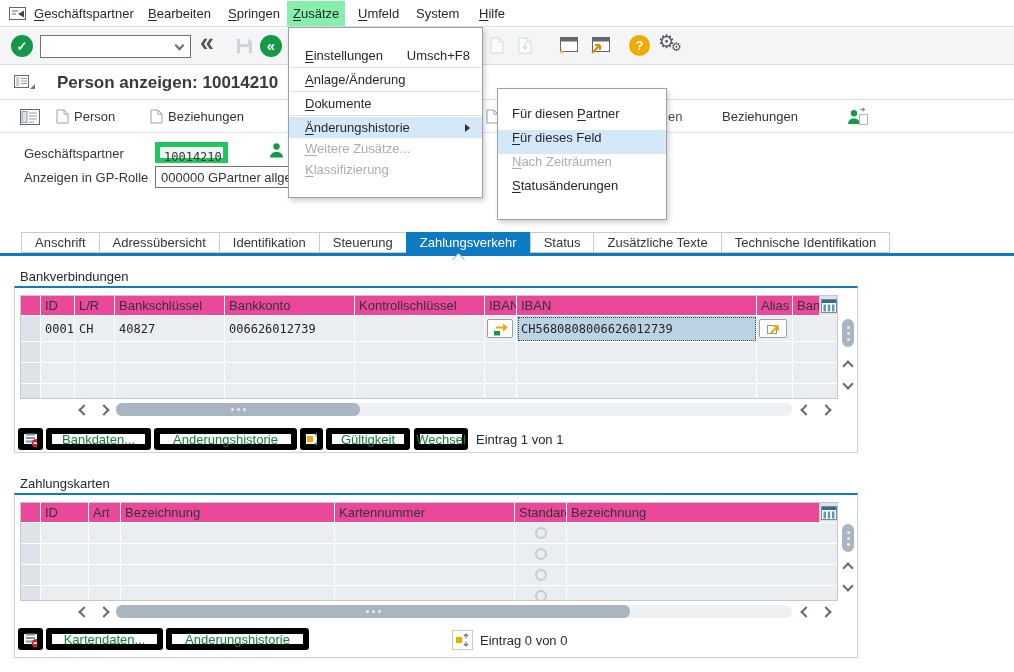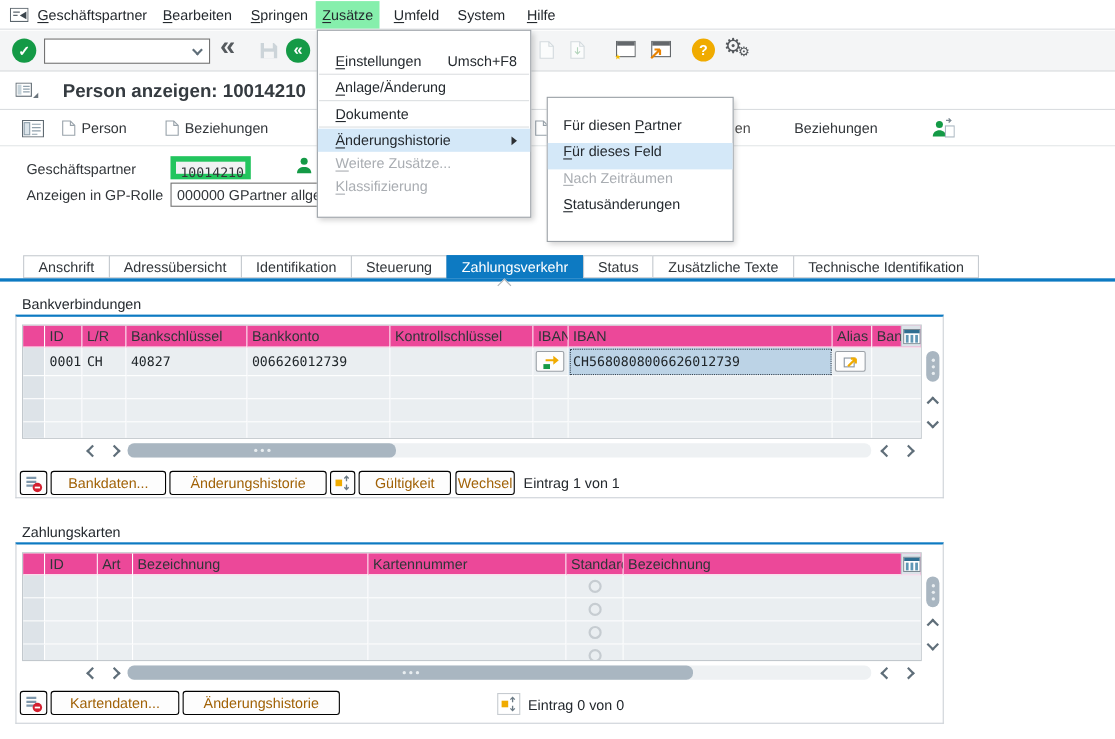--- a/index.html
+++ b/index.html
@@ -47,21 +47,21 @@
 .chev.l{border-left-width:2px;border-bottom-width:2px;transform:rotate(45deg)}
 .chev.r{border-right-width:2px;border-top-width:2px;transform:rotate(45deg)}
 .chev.u{border-left-width:2px;border-top-width:2px;transform:rotate(45deg)}
 .chev.d{border-right-width:2px;border-bottom-width:2px;transform:rotate(45deg)}
 .thumb{position:absolute;background:#a9b6c1;border-radius:6px;display:flex;align-items:center;justify-content:center}
 .track{position:absolute;background:#eef1f3}
 .dot{width:3px;height:3px;border-radius:50%;background:#e9eef1}
 .dots-h{display:flex;gap:3px}
 .dots-v{display:flex;flex-direction:column;gap:3px}
 
-.btn{position:absolute;height:22px;background:#fdfdfd;border:1px solid #000000;border-radius:3px;display:flex;align-items:center;justify-content:center;color:#a16207;padding:0 8px;white-space:nowrap}
+.btn{position:absolute;height:22px;background:#fdfdfd;border:6px solid #000000;border-radius:3px;display:flex;align-items:center;justify-content:center;color:#15803d;padding:0 8px;white-space:nowrap}
 .statustext{position:absolute;color:#24292e}
 
 .menu{position:absolute;background:#fff;border:1px solid #9ba1a7;box-shadow:2px 3px 5px rgba(0,0,0,.18);z-index:50;padding:17px 0}
 .mi{height:21px;display:flex;align-items:center;padding:0 12px 0 16px;color:#24292e;white-space:nowrap}
 .smi{height:24px;display:flex;padding:0 12px 0 14px;color:#24292e;white-space:nowrap}
 .mi.hl,.smi.hl{background:#d4e8f8}
 .mi.dis,.smi.dis{color:#a9adb2}
 .sep{height:1px;background:#dcdfe2;margin:1px 1px}
 .shortcut{margin-left:auto;padding-left:22px}
 .subarrow{margin-left:auto;width:0;height:0;border-style:solid;border-width:4px 0 4px 5px;border-color:transparent transparent transparent #2c3034}

